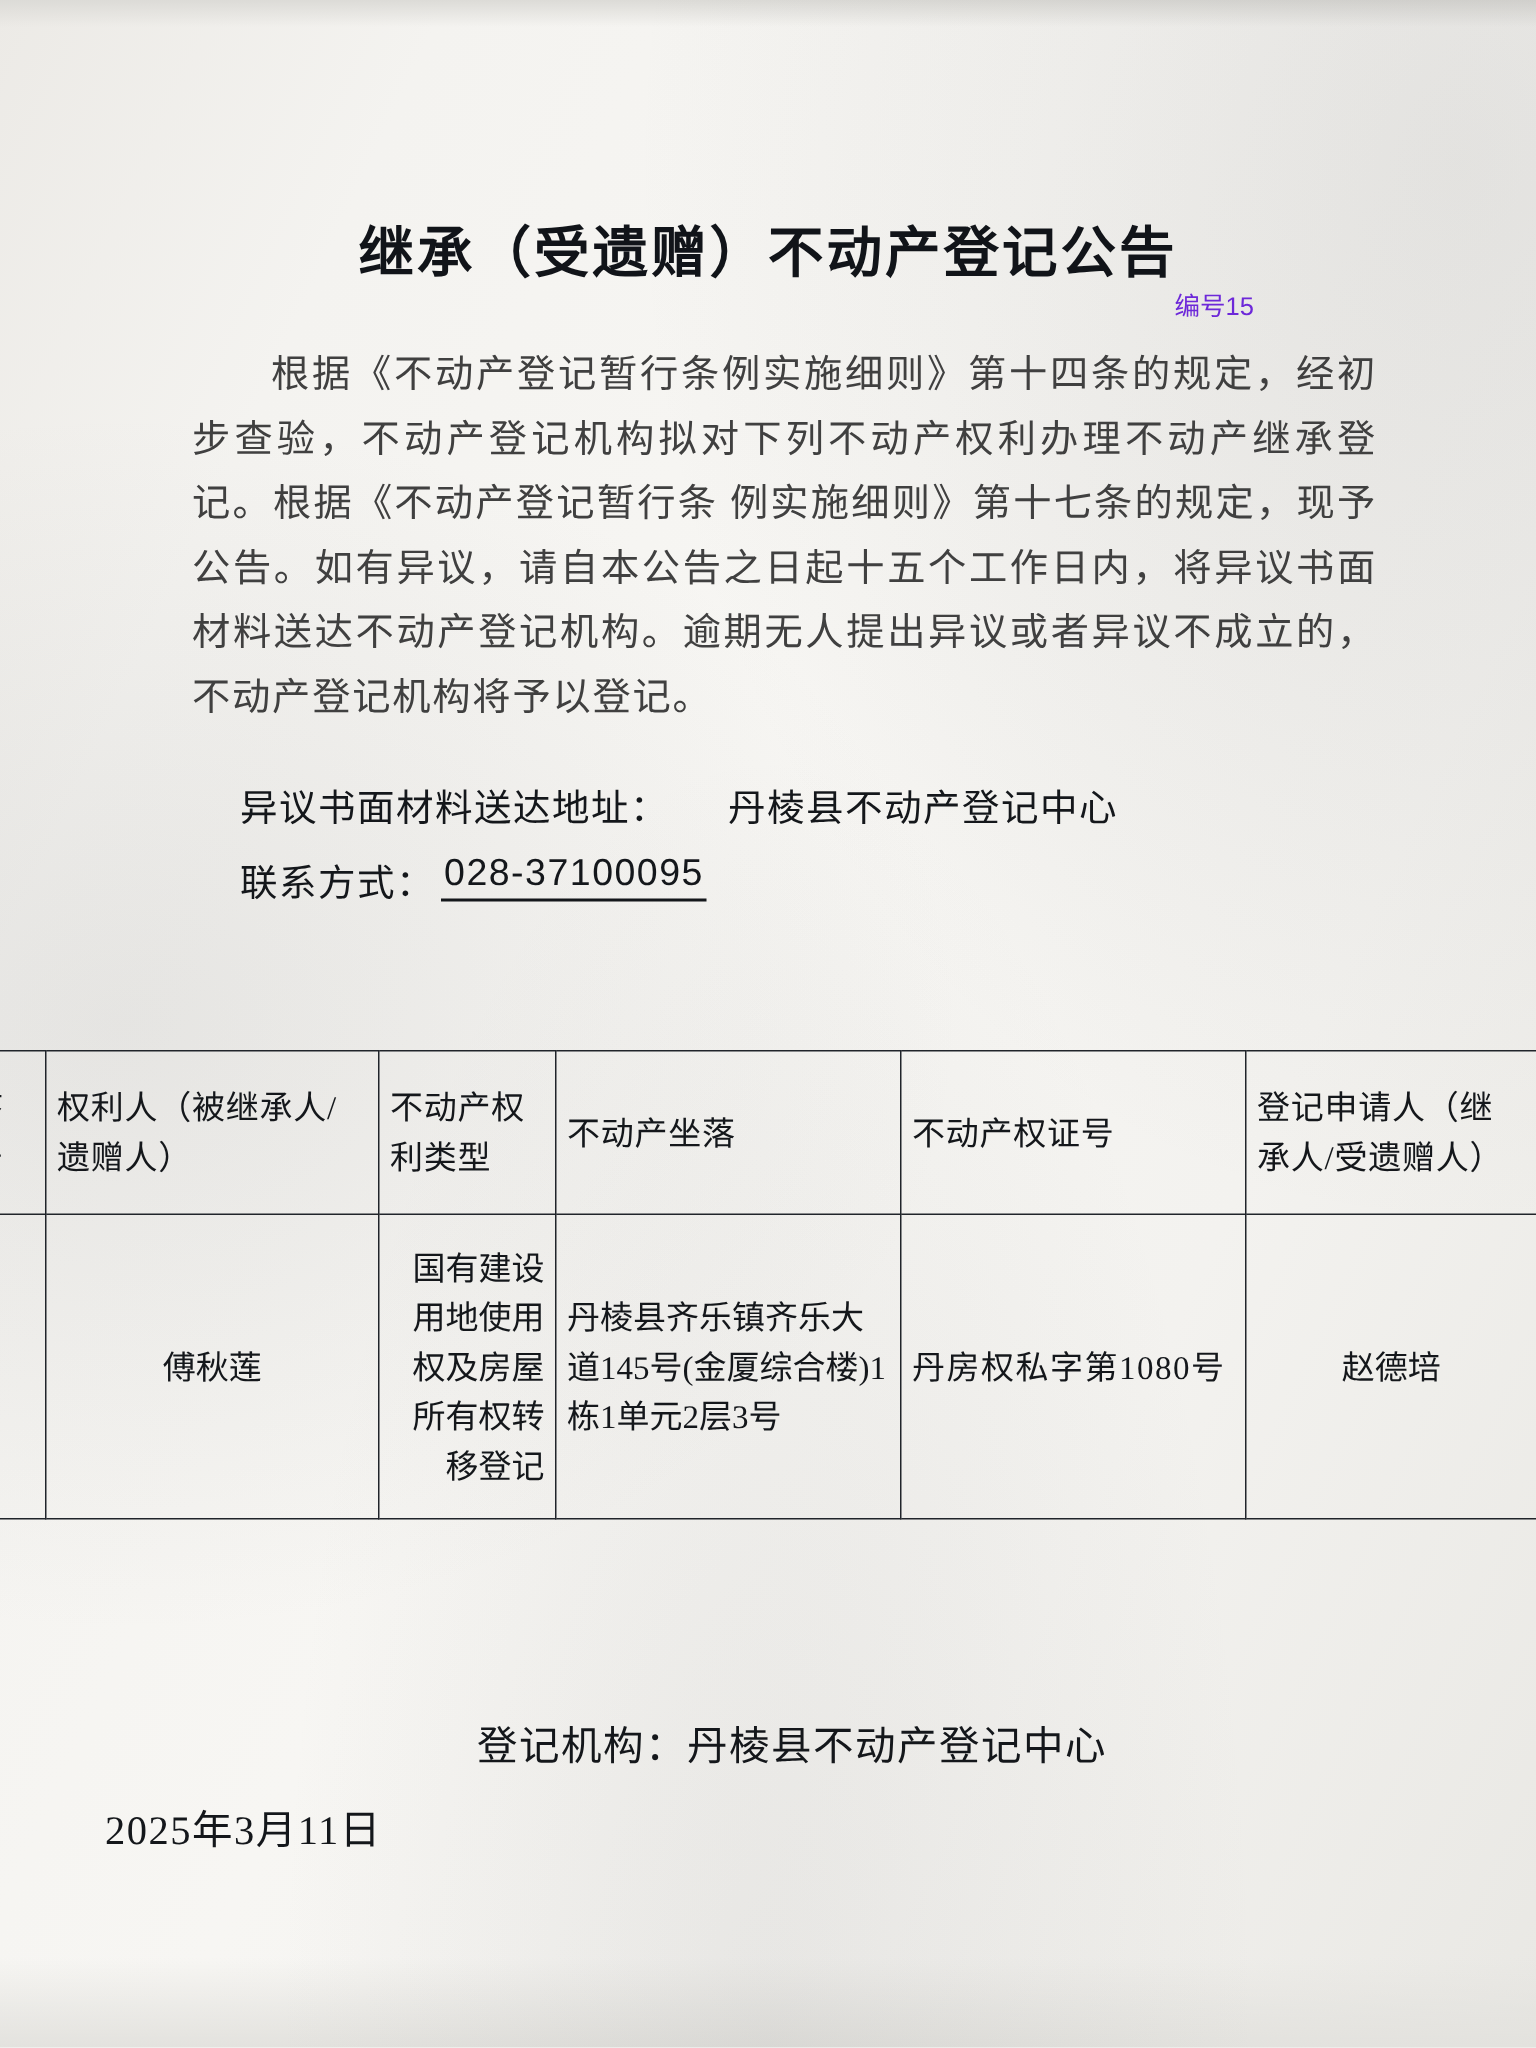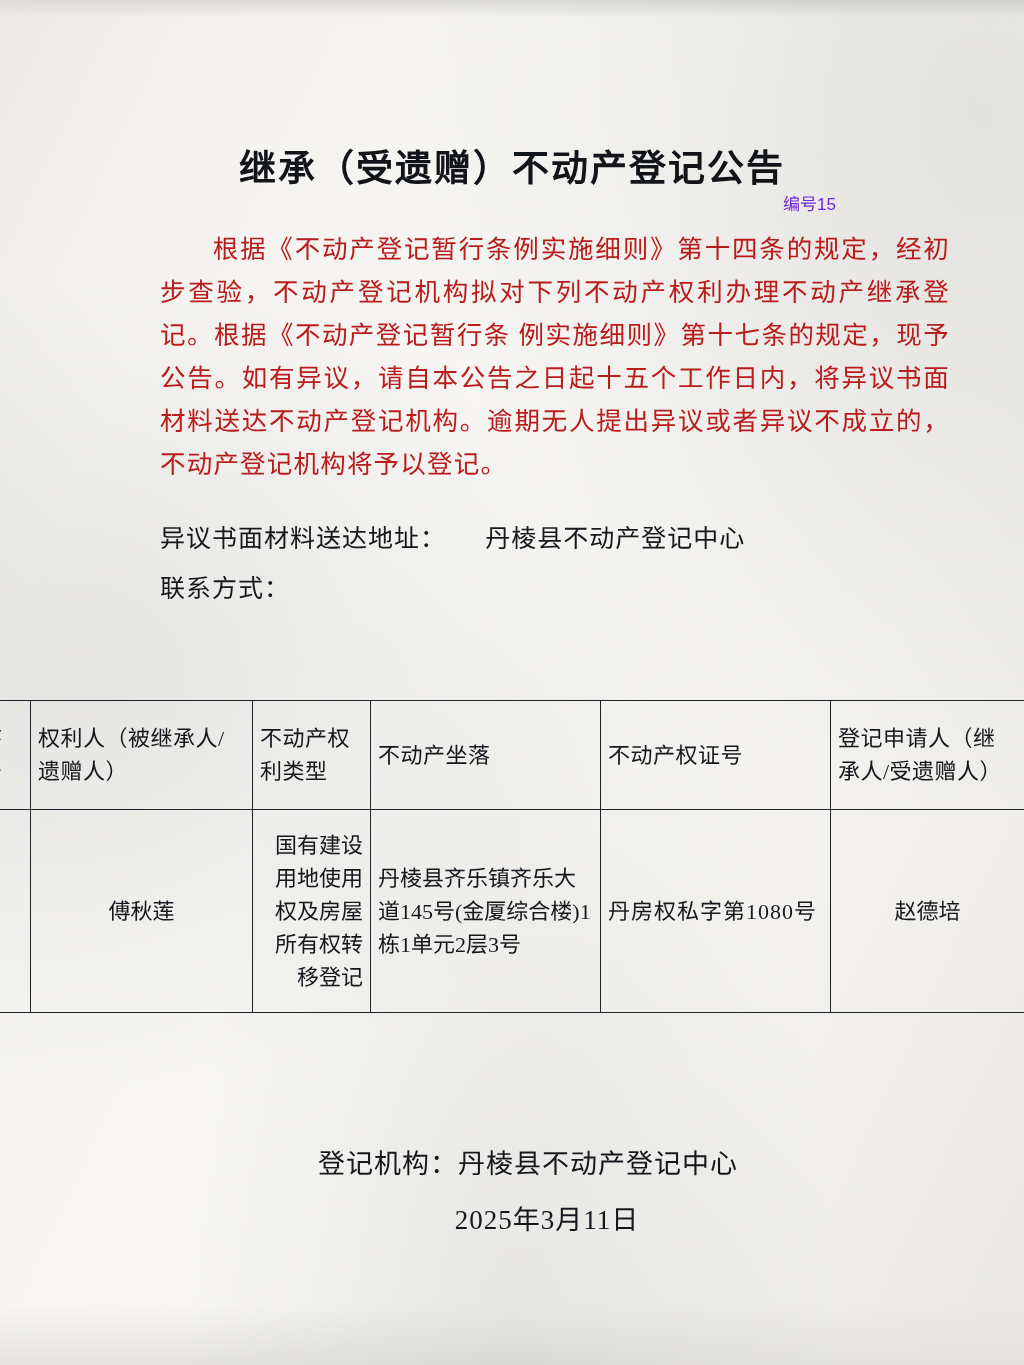--- a/index.html
+++ b/index.html
@@ -75,22 +75,21 @@
   .body-text {
     position: absolute;
     left: 128px;
     top: 228px;
     width: 790px;
     font-size: 25.5px;
     line-height: 43px;
     letter-spacing: 1.2px;
     text-align: justify;
     text-justify: inter-character;
-    color: #b91c1c;
-    margin-left: 32px;
+    color: #404040;
   }
   .body-text .indent { display: inline-block; width: 52px; }
 
   .addr-line {
     position: absolute;
     left: 160px;
     top: 518px;
     font-size: 25px;
     letter-spacing: 1px;
     color: #14171b;
@@ -168,21 +167,21 @@
     letter-spacing: 1px;
     color: #14171b;
     padding-left: 32px;
     box-sizing: border-box;
   }
   .footer-date {
     position: absolute;
     left: 0;
     top: 1198px;
     width: 1024px;
-    text-align: center;
+    text-align: left;
     font-size: 27px;
     letter-spacing: 1px;
     color: #14171b;
     padding-left: 70px;
     box-sizing: border-box;
   }
 </style>
 </head>
 <body>
 
@@ -201,20 +200,21 @@
     <span class="indent"></span><span>根据《不动产登记暂行条例实施细则》第十四条的规定，经初步查验，不动产登记机构拟对下列不动产权利办理不动产继承登记。根据《不动产登记暂行条 例实施细则》第十七条的规定，现予公告。如有异议，请自本公告之日起十五个工作日内，将异议书面材料送达不动产登记机构。逾期无人提出异议或者异议不成立的，不动产登记机构将予以登记。</span>
   </div>
 
   <div class="addr-line">
     <span>异议书面材料送达地址：</span>
     <span class="val">丹棱县不动产登记中心</span>
   </div>
 
   <div class="phone-line">
     <span>联系方式：</span>
+    <span class="val">028-37100095</span>
   </div>
 
   <div class="tbl-wrap">
     <table class="reg-table">
       <colgroup>
         <col class="col-no">
         <col class="col-owner">
         <col class="col-type">
         <col class="col-loc">
         <col class="col-cert">

